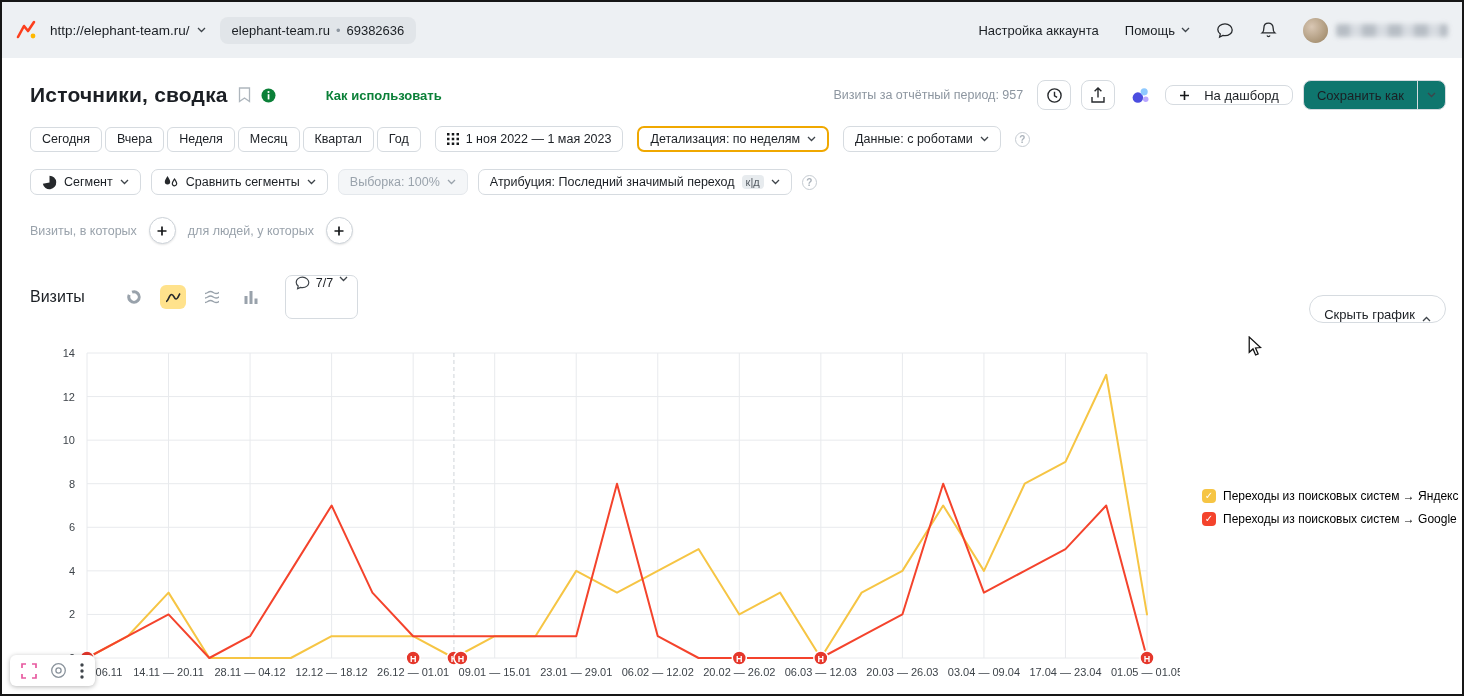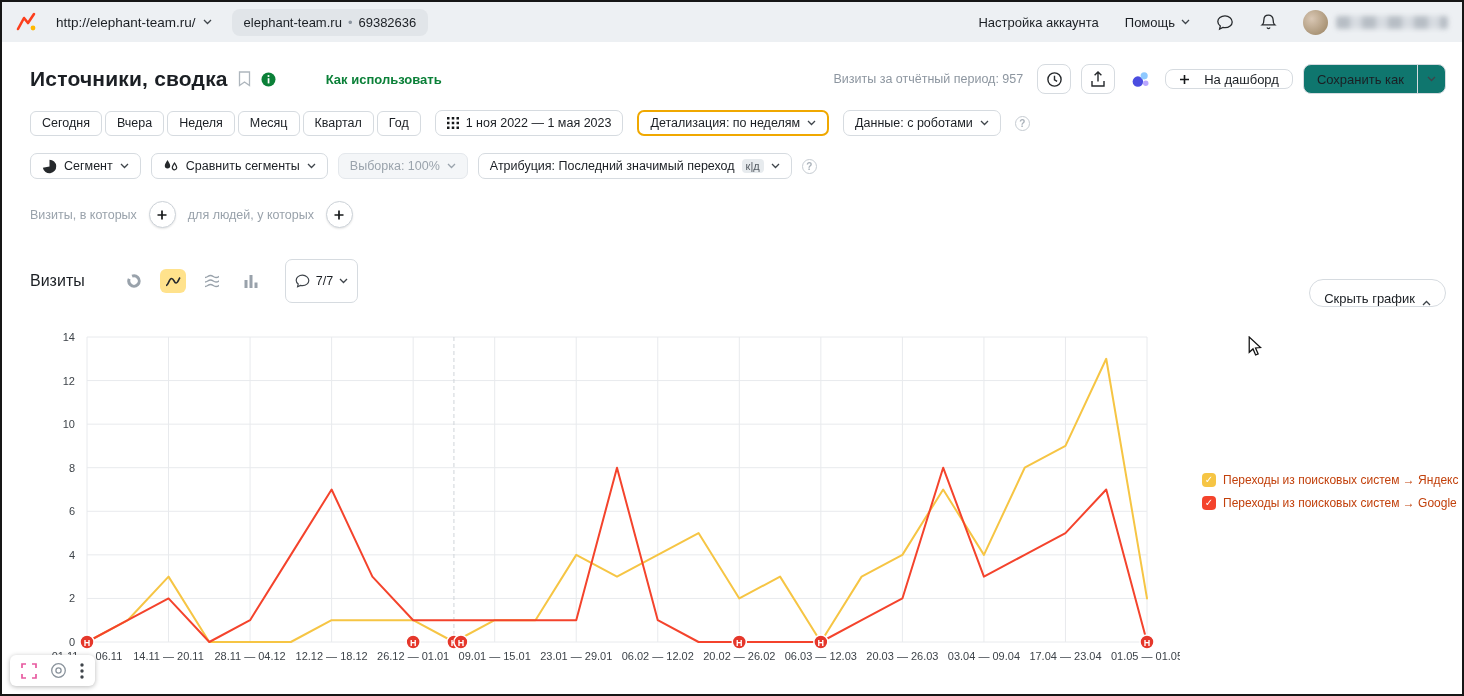--- a/index.html
+++ b/index.html
@@ -4,22 +4,22 @@
 <style>
   * { box-sizing: border-box; }
   html,body { margin:0; padding:0; background:#888; }
   .frame {
     width:1464px; height:696px; position:relative; overflow:hidden;
     background:#fff; border:2px solid #161616;
     font-family:"Liberation Sans", sans-serif; color:#1b1f24;
   }
   
   .topbar {
-    height:40px; background:var(--topbar,#edf0f3);
-    display:flex; align-items:center; padding:0 14px; gap:16px;
+    height:56px; background:var(--topbar,#edf0f3);
+    display:flex; align-items:center; padding:0 14px; gap:10px;
   }
   .url-btn { display:flex; align-items:center; gap:7px; font-size:13.5px; cursor:pointer; padding:4px 4px; }
   .counter-pill {
     background:#e1e5e9; border-radius:8px; padding:6px 12px; font-size:13px;
     display:flex; align-items:center; gap:6px; cursor:pointer;
   }
   .counter-pill .cid { color:#1b1f24; }
   .tb-right { margin-left:auto; display:flex; align-items:center; gap:26px; }
   .tb-link { font-size:13px; cursor:pointer; display:flex; align-items:center; gap:6px; }
   .tb-icon { cursor:pointer; display:flex; align-items:center; }
@@ -78,34 +78,34 @@
     box-shadow:0 1px 2px rgba(0,0,0,.10);
   }
 
   
   .chart-head { margin-top:26px; display:flex; align-items:center; gap:13px; }
   .metric-label { font-size:16px; margin-right:23px; }
   .ctype { display:flex; align-items:center; justify-content:center; width:26px; height:24px; border-radius:6px; cursor:pointer; }
   .ctype.sel { background:var(--selbg,#ffe28c); }
   .notes-pill {
     height:44px; border:1px solid var(--border,#d6dbe0); border-radius:7px; background:#fff;
-    display:flex; align-items:center; gap:6px; padding:0 9px; font-size:12.5px; cursor:pointer; margin-left:8px;
+    display:flex; align-items:flex-start; gap:6px; padding:0 9px; font-size:12.5px; cursor:pointer; margin-left:8px;
   }
   .hide-chart {
     margin-left:auto; height:28px; border:1px solid var(--border,#d6dbe0); border-radius:15px;
     background:#fff; display:flex; align-items:flex-end; gap:7px; padding:0 14px; font-size:13px; cursor:pointer;margin-top:25px;
   }
 
   
   .chart-wrap { position:relative; margin-top:20px; }
   .legend { position:absolute; left:1172px; top:146px; }
   .legend-row { display:flex; align-items:flex-start; gap:7px; margin-bottom:9px; cursor:pointer; }
   .legend-box { width:14px; height:14px; border-radius:4px; display:flex; align-items:center; justify-content:center;
     color:#fff; font-size:10px; line-height:1; flex:0 0 auto; }
-  .legend-label { font-size:12px; color:#c2410c; white-space:nowrap; }
+  .legend-label { font-size:12px; color:#000000; white-space:nowrap; }
 
   .cursor { position:absolute; left:1246px; top:334px; pointer-events:none; }
 
   
   .shot-bar {
     position:absolute; left:8px; bottom:8px; background:#fff; border-radius:6px;
     box-shadow:0 1px 5px rgba(0,0,0,.28); display:flex; align-items:center; gap:13px; padding:7px 11px;
   }
   .shot-bar > div { display:flex; align-items:center; cursor:pointer; }
 </style>

